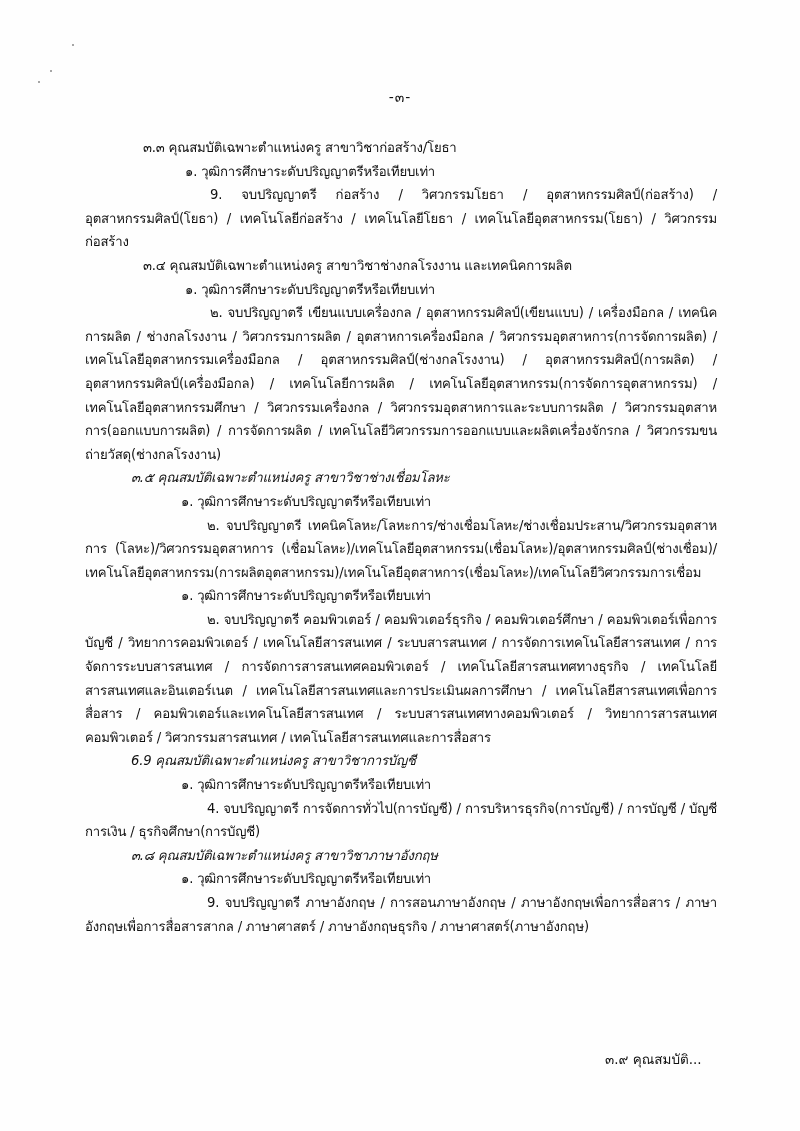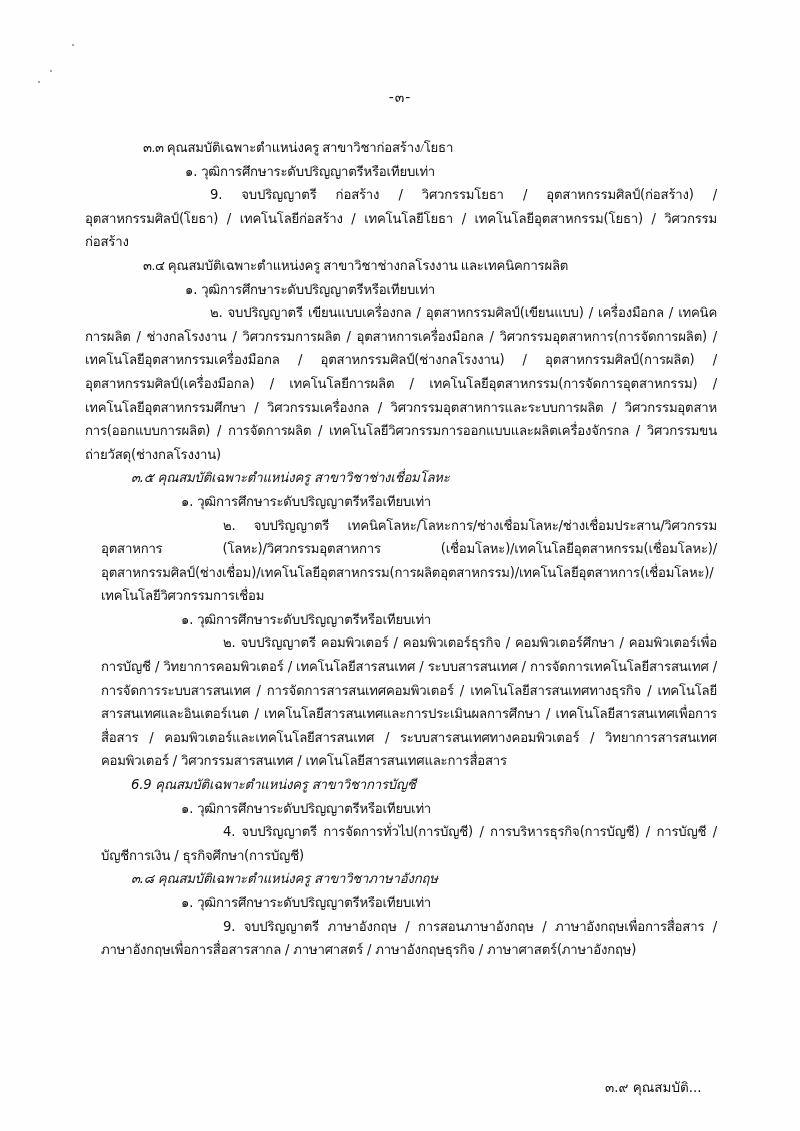--- a/index.html
+++ b/index.html
@@ -37,39 +37,39 @@
     width: 632px;
     font-size: 13.2px;
     line-height: 23.6px;
     letter-spacing: -0.2px;
   }
   .section { margin: 0; }
   .heading {
     display: block;
     white-space: nowrap;
   }
-  .heading.h-a { padding-left: 58px; font-family: Liberation Serif, serif; }
+  .heading.h-a { padding-left: 58px; }
   .heading.h-b { padding-left: 46px; font-style: italic; }
   .item1 {
     display: block;
     padding-left: 100px;
     white-space: nowrap;
   }
   .item1.i-b { padding-left: 96px; }
   .item2 {
     display: block;
     text-indent: 125px;
     text-align: justify;
     text-align-last: left;
   }
-  .item2.i-b { text-indent: 122px; margin-left: 16px; }
+  .item2.i-b { text-indent: 122px; }
   .footer-next {
     position: absolute;
     left: 605px;
-    top: 1076px;
+    top: 1048px;
     font-size: 13.5px;
     white-space: nowrap;
   }
   .scan-speck {
     position: absolute;
     width: 2px; height: 2px;
     background: #888;
     border-radius: 1px;
   }
 </style>

